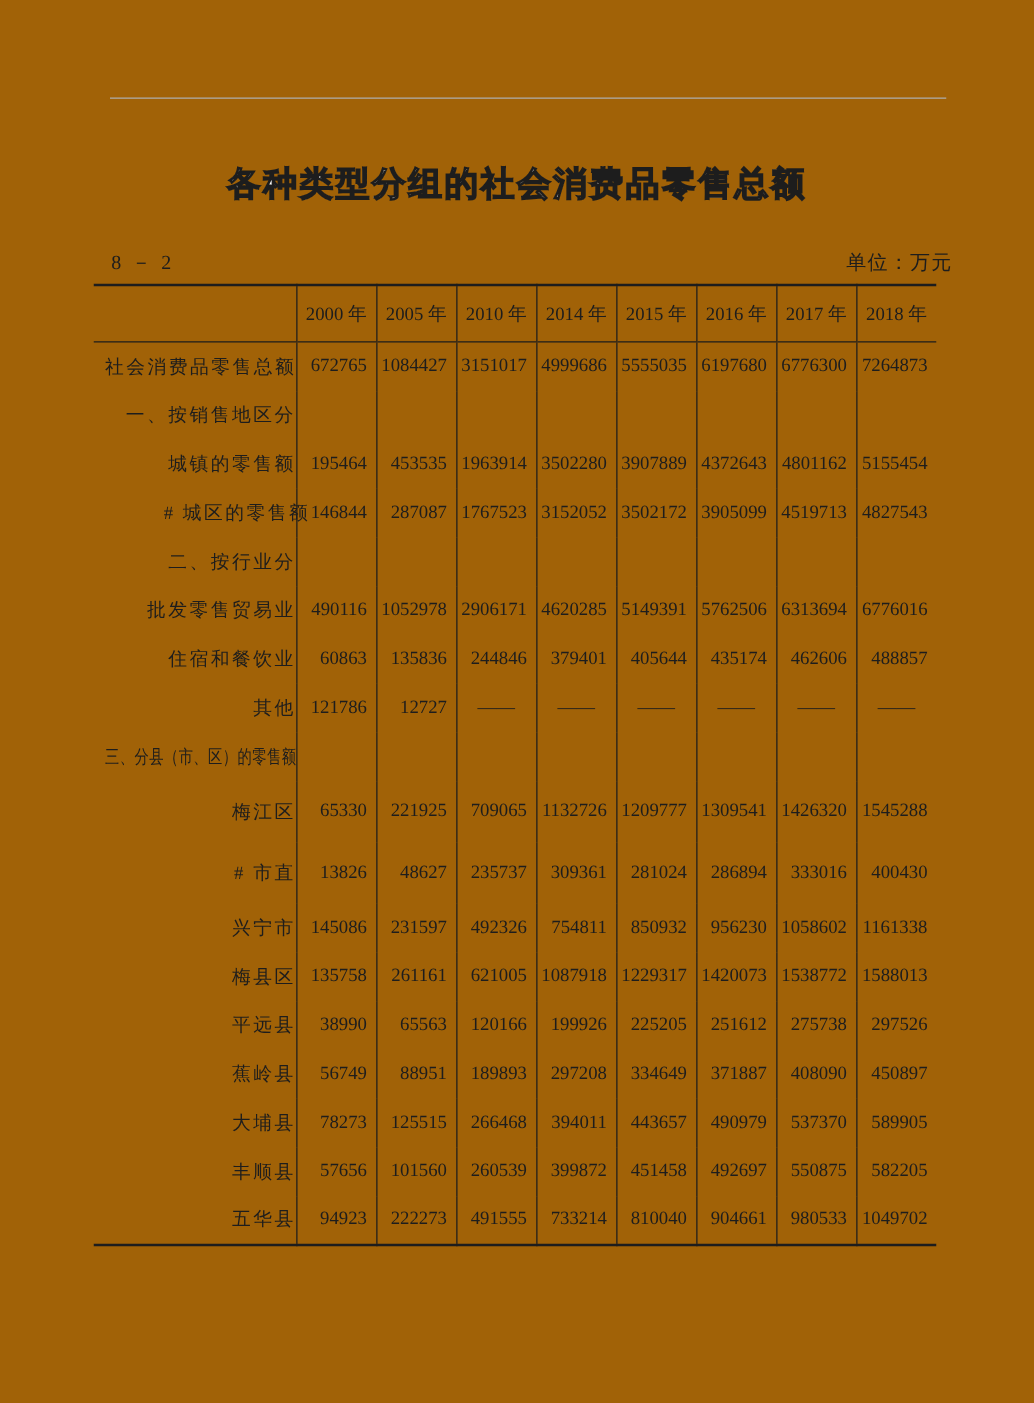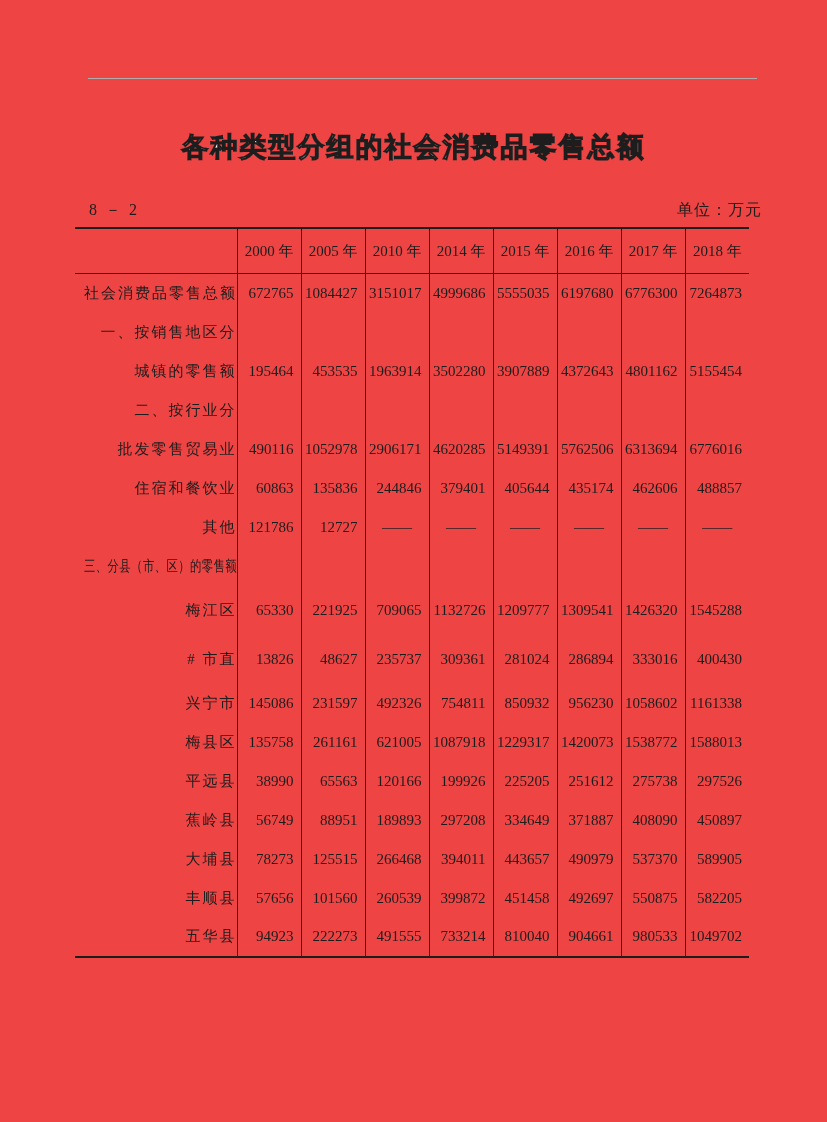--- a/index.html
+++ b/index.html
@@ -1,21 +1,21 @@
 <!DOCTYPE html>
 <html><head>
 <meta charset="utf-8">
 <style>
   html, body { margin: 0; padding: 0; background: #e8e8e8; }
   .page {
     position: relative;
     width: 827px;
     height: 1122px;
     margin: 0 auto;
-    background: #ef4444;
+    background: #a16207;
     font-family: "Liberation Serif", "DejaVu Serif", serif;
     color: #1d1d1d;
     overflow: hidden;
   }
   .top-rule {
     position: absolute;
     left: 88px;
     top: 78px;
     width: 669px;
     height: 1px;
@@ -163,20 +163,31 @@
           <td class="num">195464</td>
           <td class="num">453535</td>
           <td class="num">1963914</td>
           <td class="num">3502280</td>
           <td class="num">3907889</td>
           <td class="num">4372643</td>
           <td class="num">4801162</td>
           <td class="num">5155454</td>
         </tr>
         <tr>
+          <td class="label indent-2"><span># 城区的零售额</span></td>
+          <td class="num">146844</td>
+          <td class="num">287087</td>
+          <td class="num">1767523</td>
+          <td class="num">3152052</td>
+          <td class="num">3502172</td>
+          <td class="num">3905099</td>
+          <td class="num">4519713</td>
+          <td class="num">4827543</td>
+        </tr>
+        <tr>
           <td class="label indent-0"><span>二、按行业分</span></td>
           <td class="num"></td>
           <td class="num"></td>
           <td class="num"></td>
           <td class="num"></td>
           <td class="num"></td>
           <td class="num"></td>
           <td class="num"></td>
           <td class="num"></td>
         </tr>

